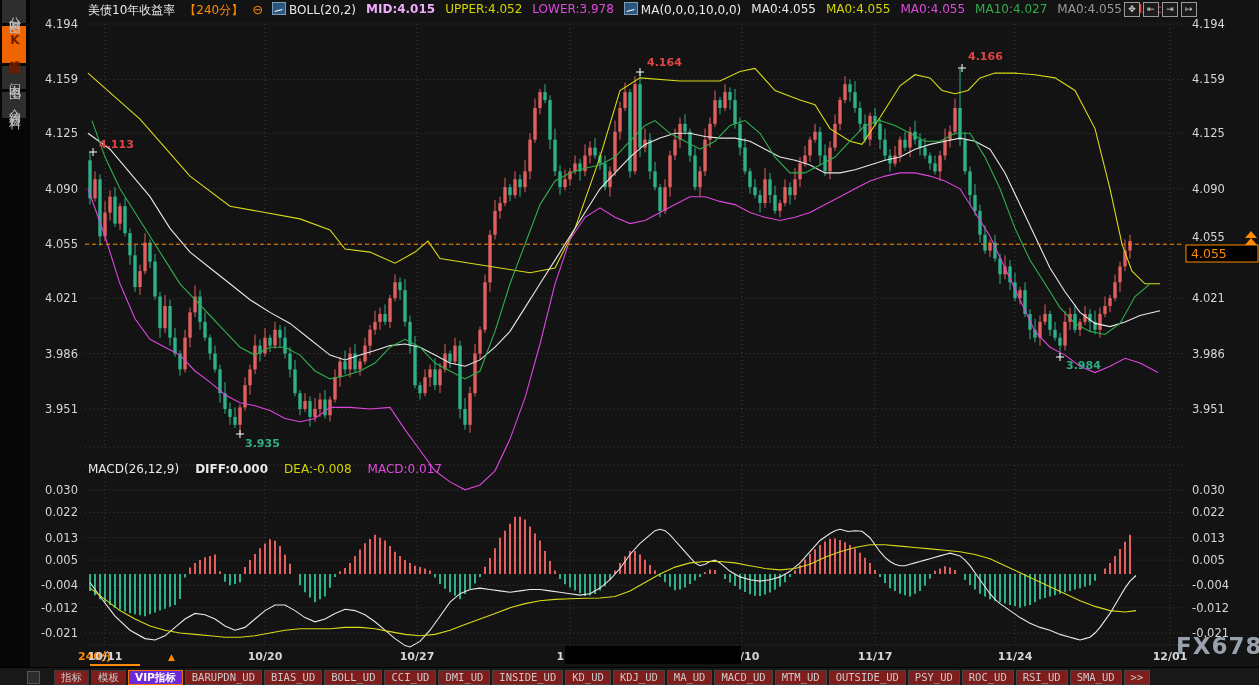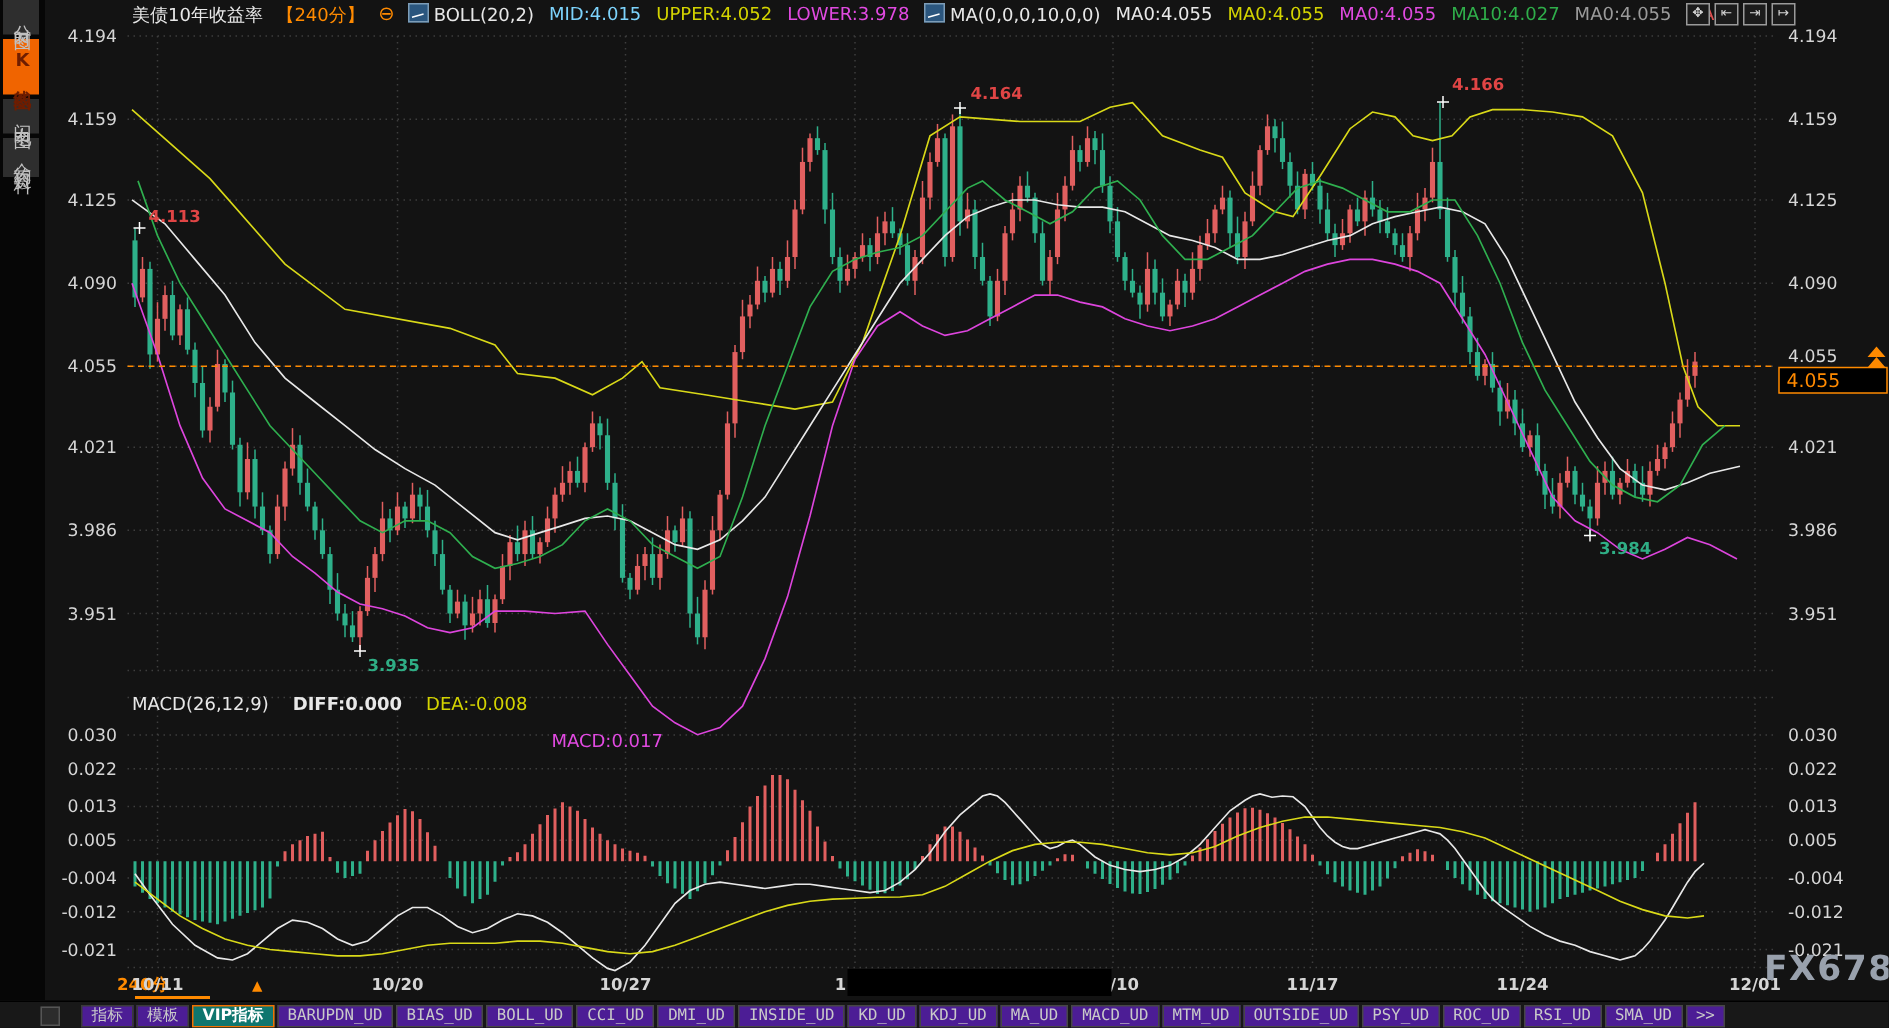--- a/index.html
+++ b/index.html
@@ -33,24 +33,24 @@
   
   #watermark{position:absolute;left:1176px;top:633px;font-size:23px;font-weight:bold;
              color:#99a1ad;letter-spacing:1px;z-index:5}
   
   #toolbar{position:absolute;left:0;top:667px;width:1259px;height:18px;background:#181818;
            border-top:1px solid #000;display:flex;align-items:center;z-index:6;overflow:hidden}
   #tb-lead{width:27px;height:18px;flex:0 0 auto}
   #tb-icon{width:11px;height:11px;background:#2c2c2c;border:1px solid #555;flex:0 0 auto;
            margin-right:14px;cursor:pointer}
   .tb-item{font-family:"DejaVu Sans Mono",monospace;font-size:10.5px;color:#c9c9c9;
-           border:1px solid #464646;background:#4c1d95;padding:0 6px;margin-right:2px;
+           border:1px solid #464646;background:#7f1d1d;padding:0 6px;margin-right:2px;
            line-height:13px;height:13px;cursor:pointer;flex:0 0 auto}
   .tb-item.cjk{font-family:"DejaVu Sans",sans-serif;border-color:#3a3a3a}
-  .tb-item.vip{background:#0f766e;border-color:#f07000;color:#fff;font-weight:bold}
+  .tb-item.vip{background:#6d28d9;border-color:#f07000;color:#fff;font-weight:bold}
 </style>
 </head>
 <body>
 
 <svg id="chart-svg" width="1259" height="667">
     <g>
       <line x1="85" x2="1183" y1="24" y2="24" stroke="#3e3e3e" stroke-dasharray="1,3"></line>
       <line x1="85" x2="1183" y1="79.45267489711959" y2="79.45267489711959" stroke="#3e3e3e" stroke-dasharray="1,3"></line>
       <line x1="85" x2="1183" y1="133.32098765432096" y2="133.32098765432096" stroke="#3e3e3e" stroke-dasharray="1,3"></line>
       <line x1="85" x2="1183" y1="188.77366255144054" y2="188.77366255144054" stroke="#3e3e3e" stroke-dasharray="1,3"></line>
@@ -794,21 +794,21 @@
     <div class="side-tab">闪电图</div>
     <div class="side-tab">合约资料</div>
   </div>
 
 <div id="main-header">
   <span class="ttl">美债10年收益率</span>
   <span class="period">【240分】</span>
   <span class="gear">⊖</span>
   <span id="hdr-segments" style="display:flex;gap:10px">
       <span><span class="mini-ind"></span><span style="color: rgb(232, 232, 232);">BOLL(20,2)</span></span>
-      <span><span style="color: #7dd3fc;">MID:4.015</span></span>
+      <span><span style="color: #f0abfc; font-weight: bold;">MID:4.015</span></span>
       <span><span style="color: rgb(212, 212, 0); margin-top: 37px;">UPPER:4.052</span></span>
       <span><span style="color: rgb(225, 74, 225);">LOWER:3.978</span></span>
       <span><span class="mini-ind"></span><span style="color: rgb(232, 232, 232);">MA(0,0,0,10,0,0)</span></span>
       <span><span style="color: rgb(232, 232, 232);">MA0:4.055</span></span>
       <span><span style="color: rgb(212, 212, 0);">MA0:4.055</span></span>
       <span><span style="color: rgb(225, 74, 225);">MA0:4.055</span></span>
       <span><span style="color: rgb(47, 174, 74);">MA10:4.027</span></span>
       <span><span style="color: rgb(154, 154, 154);">MA0:4.055</span></span>
       <span><span style="color: rgb(224, 80, 80);">MA0:</span></span>
     </span>
@@ -819,21 +819,21 @@
     <div class="wbtn">⇤</div>
     <div class="wbtn">⇥</div>
     <div class="wbtn">↦</div>
   </div>
 
 <span id="macd-ind-icon">✳</span>
 <div id="macd-header">
     <span style="color: rgb(232, 232, 232);">MACD(26,12,9)</span>
     <span style="color: rgb(232, 232, 232); font-weight: bold;">DIFF:0.000</span>
     <span style="color: rgb(212, 212, 0);">DEA:-0.008</span>
-    <span style="color: rgb(225, 74, 225); margin-top: 25px;">MACD:0.017</span>
+    <span style="color: rgb(225, 74, 225);">MACD:0.017</span>
   </div>
 
 <div id="watermark">FX678</div>
 
 <div id="toolbar">
   <div id="tb-lead"></div>
   <div id="tb-icon"></div>
 <div class="tb-item cjk">指标</div>
     <div class="tb-item cjk">模板</div>
     <div class="tb-item cjk vip">VIP指标</div>

